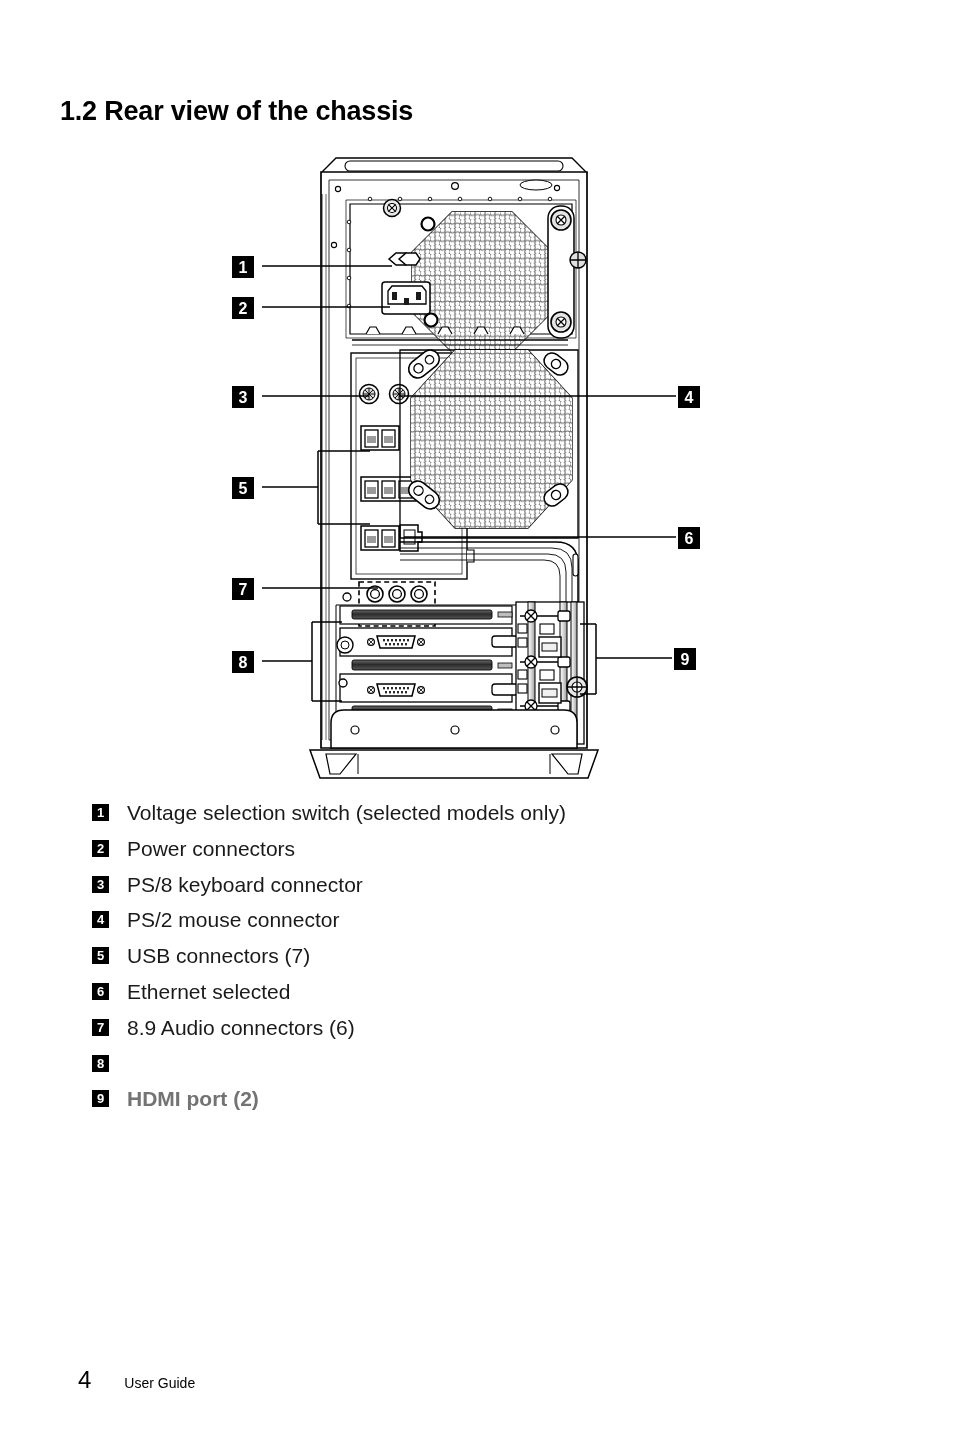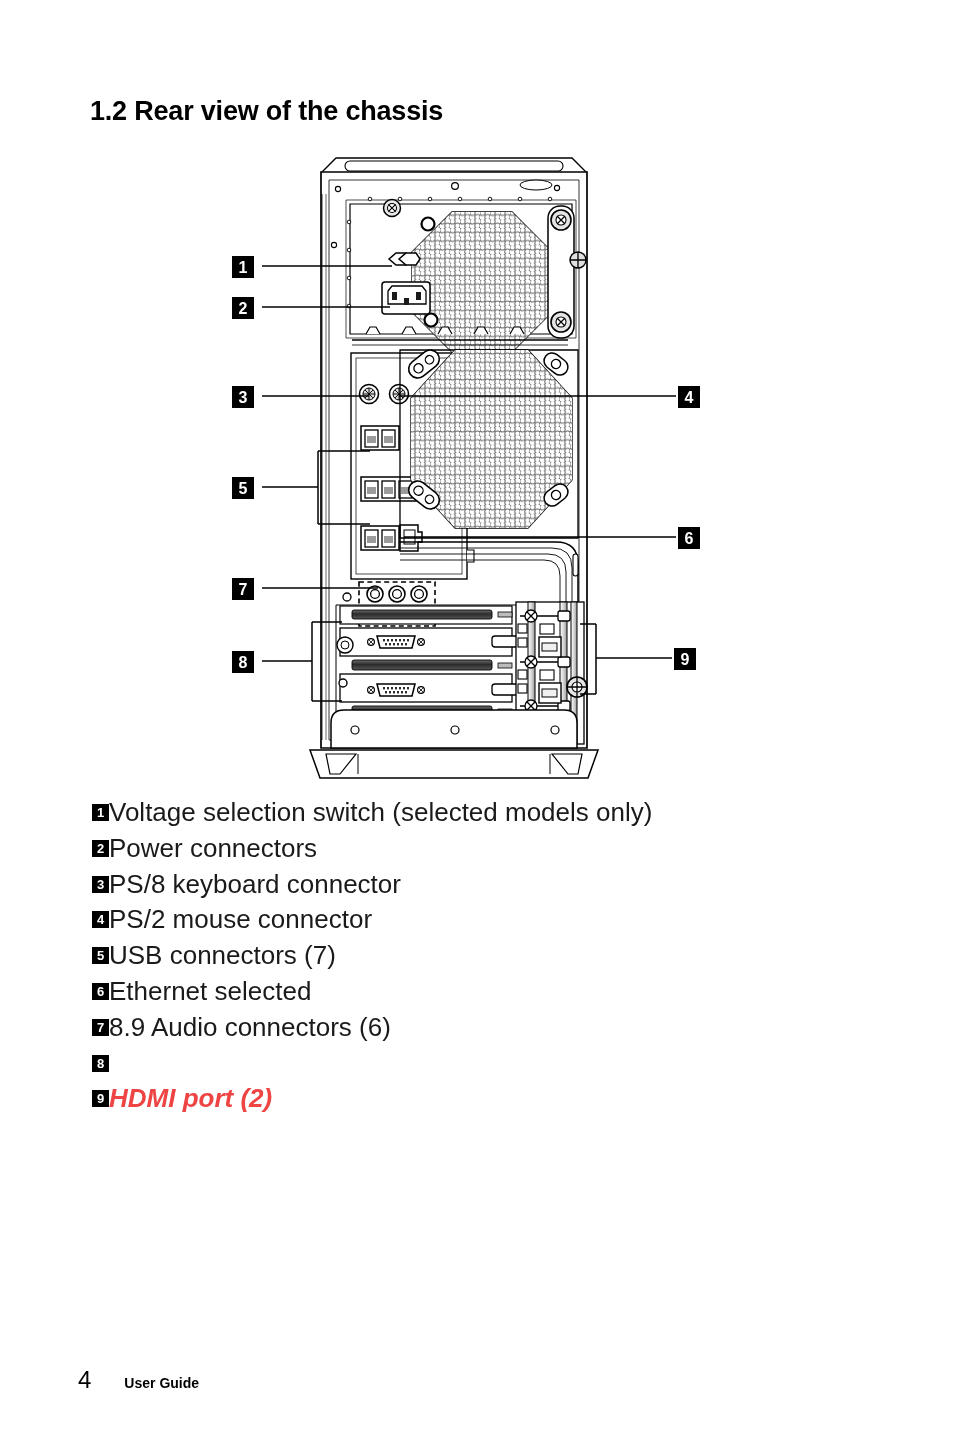--- a/index.html
+++ b/index.html
@@ -12,21 +12,21 @@
     height: 1452px;
     position: relative;
     font-family: "Liberation Sans", sans-serif;
     color: #000000;
     overflow: hidden;
   }
 
   
   #page-title {
     position: absolute;
-    left: 90px;
+    left: 60px;
     top: 96px;
     font-size: 27px;
     font-weight: bold;
     letter-spacing: -0.2px;
     white-space: nowrap;
   }
 
   
   #diagram-wrap {
     position: absolute;
@@ -57,44 +57,45 @@
     color: #ffffff;
     font-size: 13px;
     font-weight: bold;
     line-height: 17px;
     text-align: center;
     flex: 0 0 auto;
     margin-top: 3px;
     font-family: "Liberation Sans", sans-serif;
   }
   .legend-label {
-    font-size: 26px;
+    margin-left: 18px;
+    font-size: 21px;
     line-height: 23px;
     color: #1a1a1a;
     white-space: nowrap;
   }
-  .legend-label.emph { font-weight: 600; color: #ef4444; font-style: italic; }
+  .legend-label.emph { font-weight: 600; color: #737373; }
 
   
   #footer {
     position: absolute;
     left: 78px;
     top: 1368px;
     display: flex;
     align-items: baseline;
   }
   #footer-page {
     font-size: 24px;
     line-height: 24px;
     color: #000;
   }
   #footer-text {
     margin-left: 33px;
     font-size: 14px;
-    font-weight: bold;
+    font-weight: normal;
     color: #000;
   }
 </style>
 </head>
 <body>
 
 <div id="page-title">1.2 Rear view of the chassis</div>
 
 <div id="diagram-wrap">
 <svg id="diagram-svg" width="954" height="640" viewBox="0 0 954 640" xmlns="http://www.w3.org/2000/svg">

